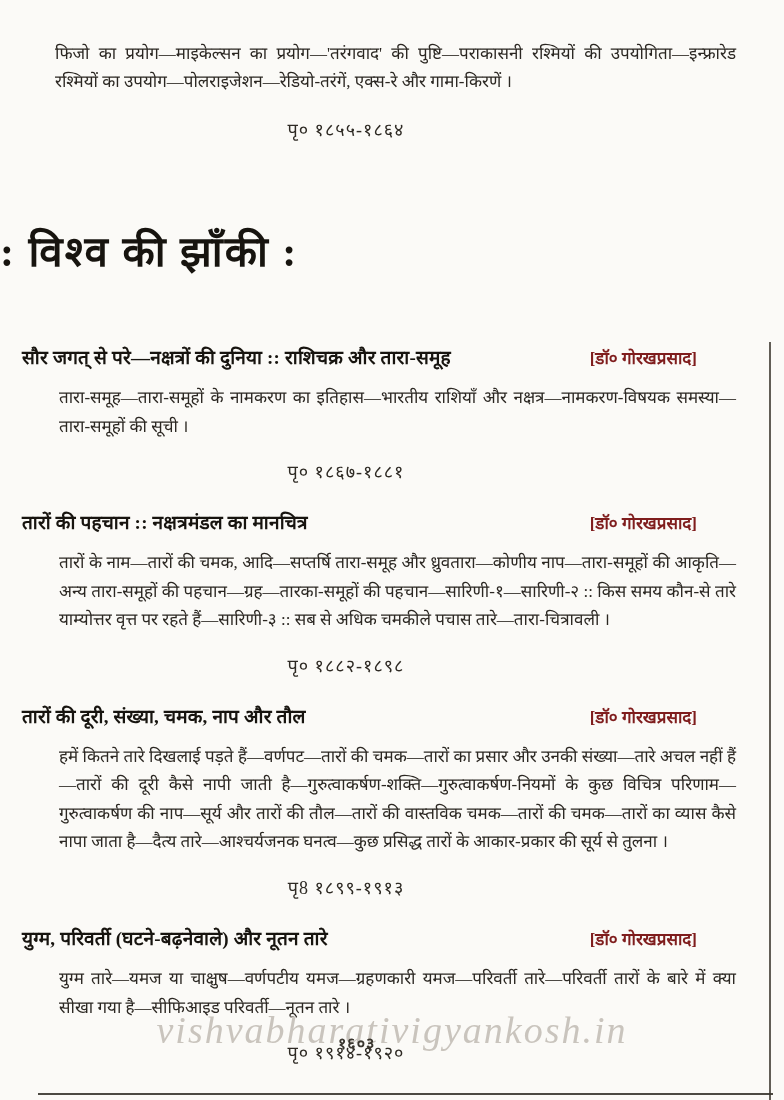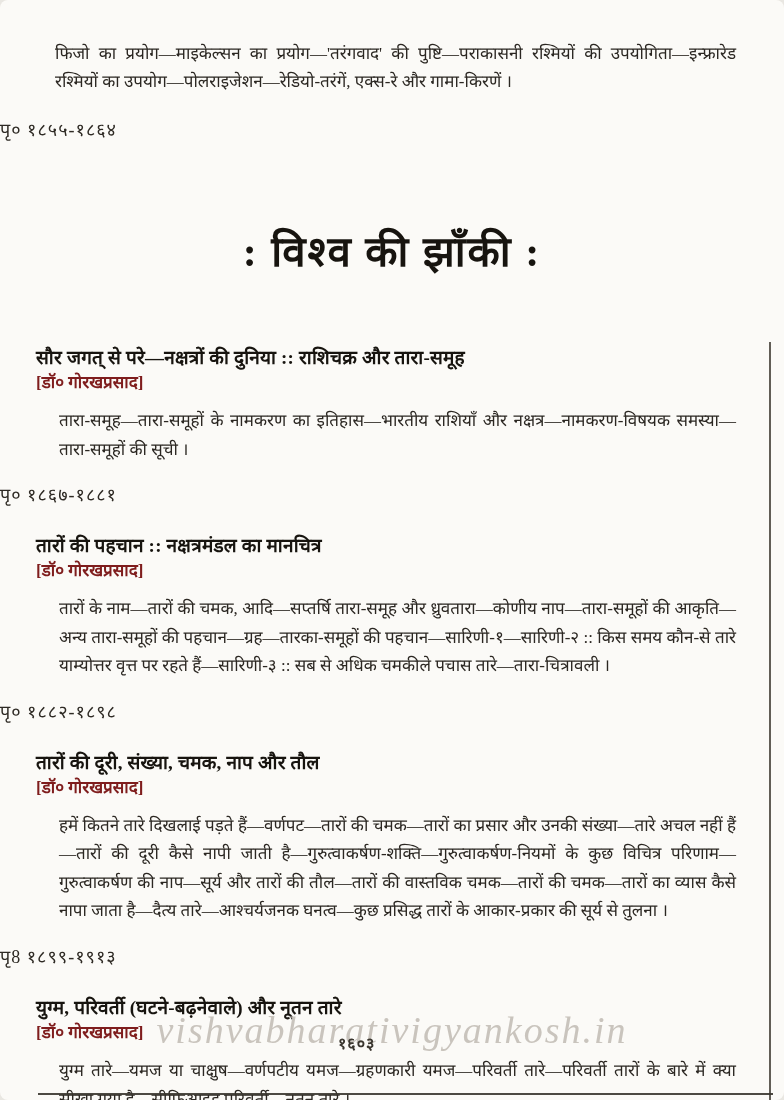--- a/index.html
+++ b/index.html
@@ -7,59 +7,56 @@
   body { font-family: "Liberation Serif", "DejaVu Serif", serif; }
 
   .page {
     position: relative;
     width: 784px;
     height: 1100px;
     margin: 0 auto;
     background: #fbfaf7;
     color: #2b2722;
     overflow: hidden;
-    border-radius: 8px;
   }
 
   .intro {
     margin: 40px 48px 0 55px;
     font-size: 17px;
     line-height: 1.62;
     text-align: justify;
   }
 
   .pref {
     font-size: 18px;
     letter-spacing: 1px;
-    text-align: left;
+    text-align: center;
     padding-right: 92px;
     color: #2e2a24;
   }
   .intro-ref { margin-top: 22px; }
 
   .title {
     margin-top: 80px;
-    text-align: center;
     font-size: 42px;
     font-weight: bold;
     letter-spacing: 2px;
     color: #17140f;
     font-family: "Liberation Serif", "DejaVu Serif", serif;
   }
 
   .toc { margin-top: 66px; }
 
   .section { margin-bottom: 6px; }
 
   .head-row {
     display: flex;
     justify-content: space-between;
     align-items: baseline;
-    margin: 0 87px 0 36px;
-    flex-direction: column;
+    margin: 0 87px 0 22px;
   }
   .head-row h2 {
     font-size: 19px;
     font-weight: bold;
     color: #17140f;
     letter-spacing: 0.2px;
   }
   .author {
     font-size: 17px;
     font-weight: bold;

